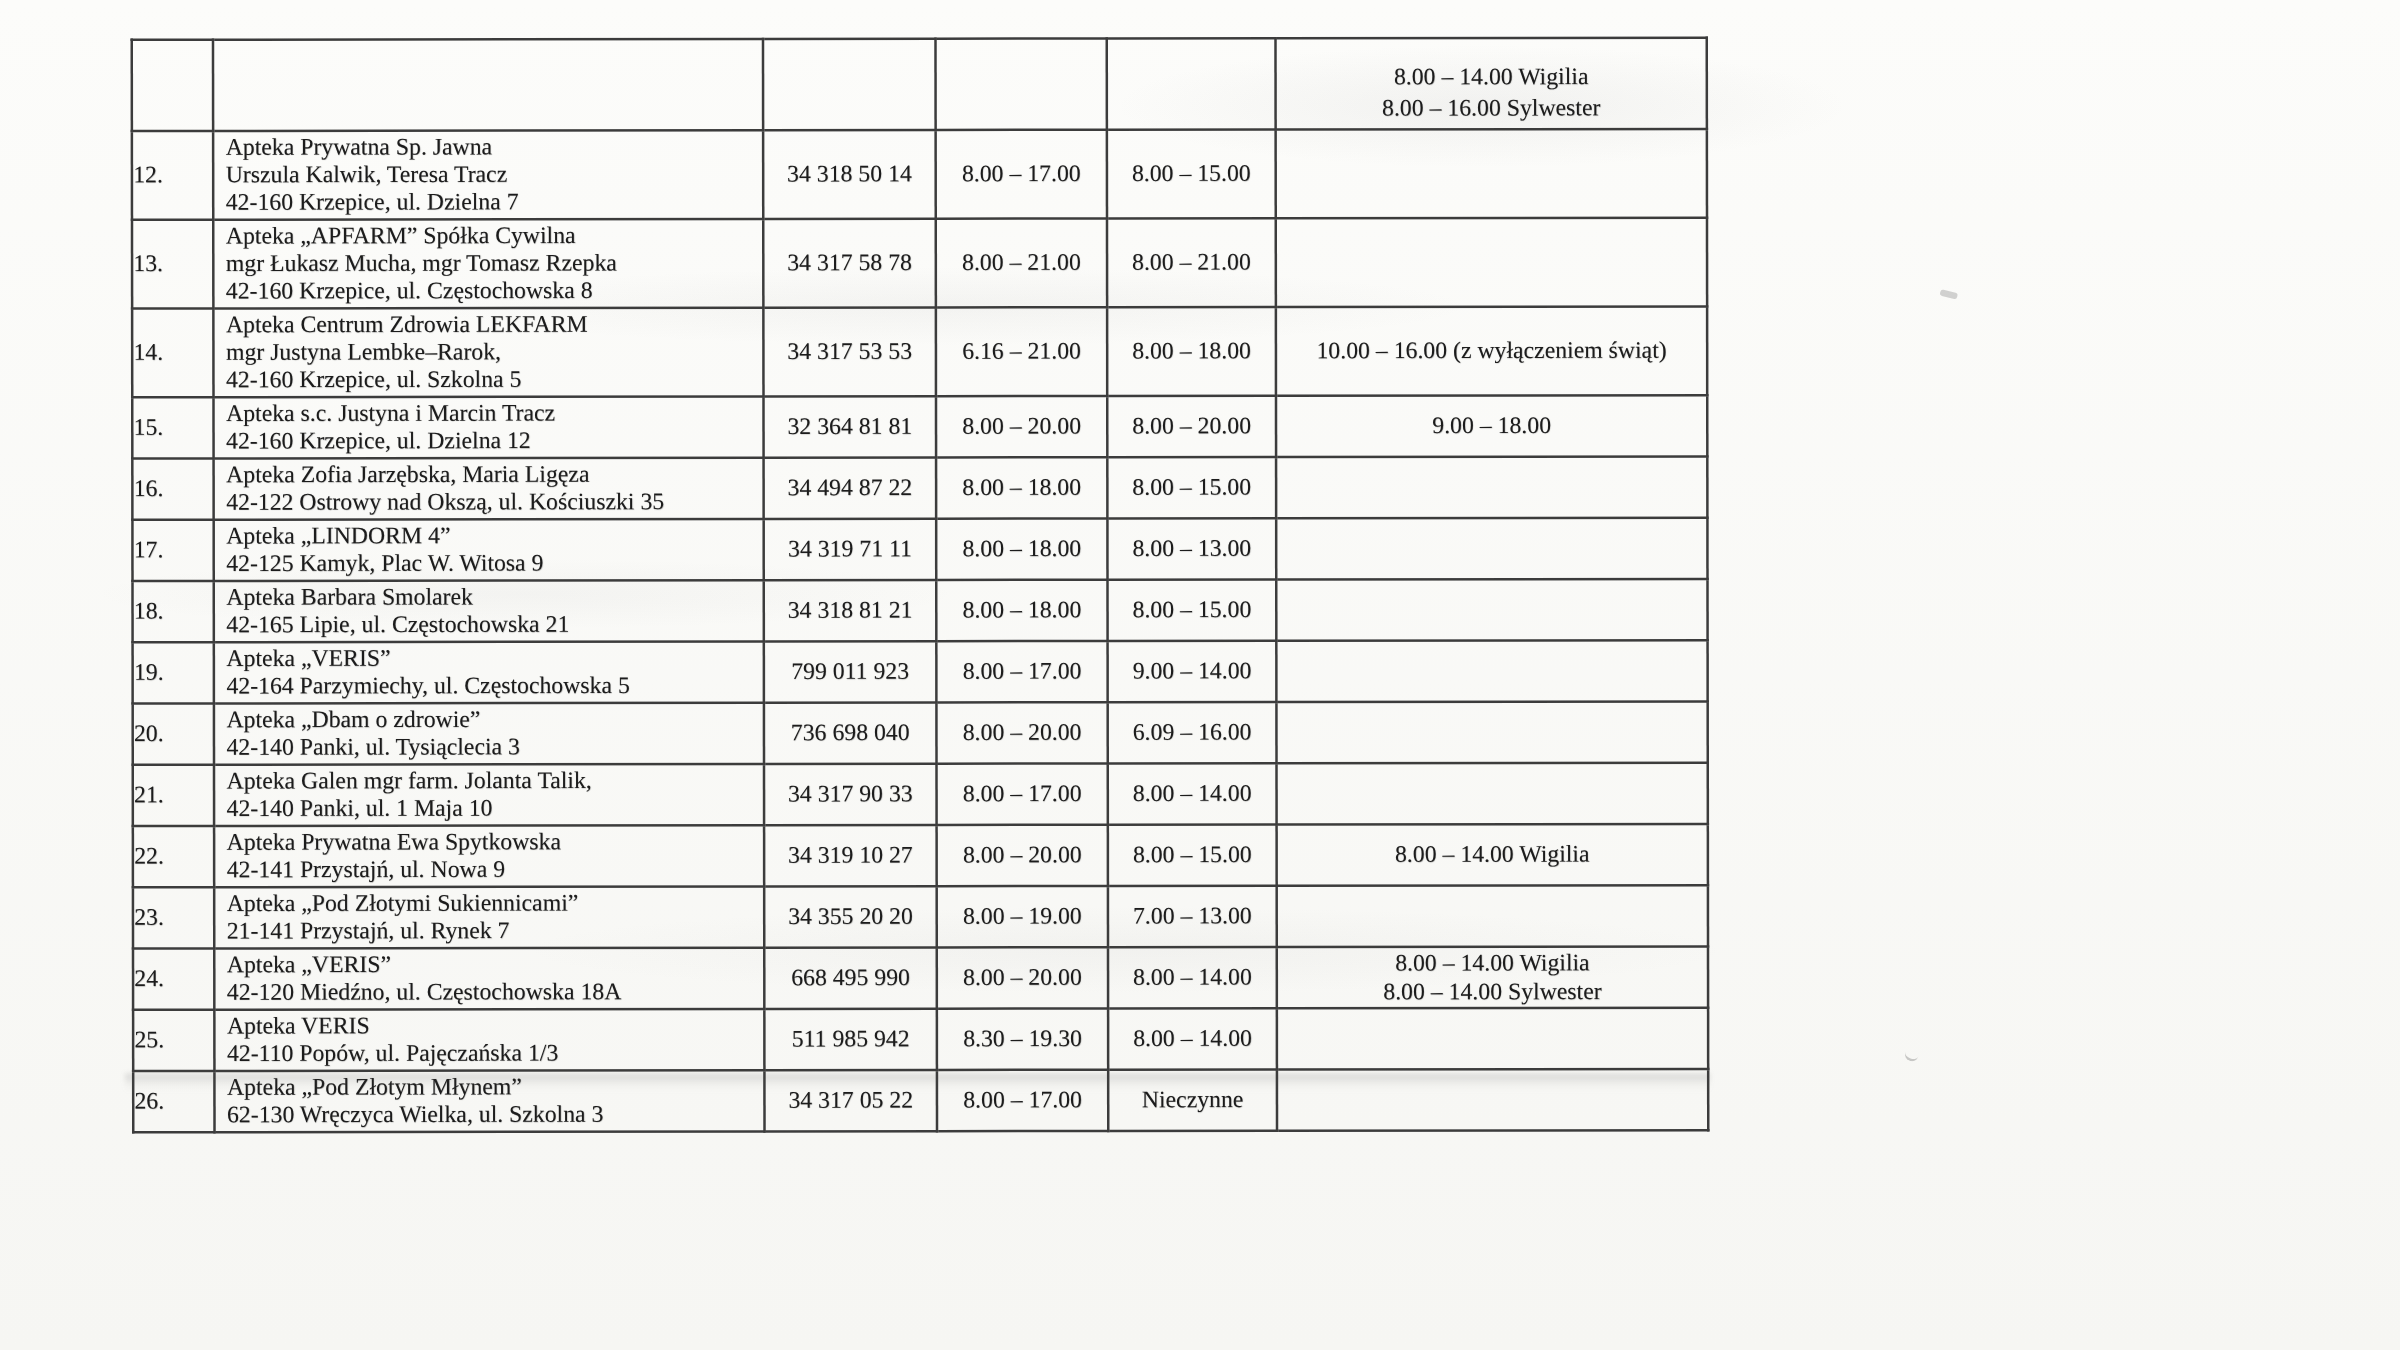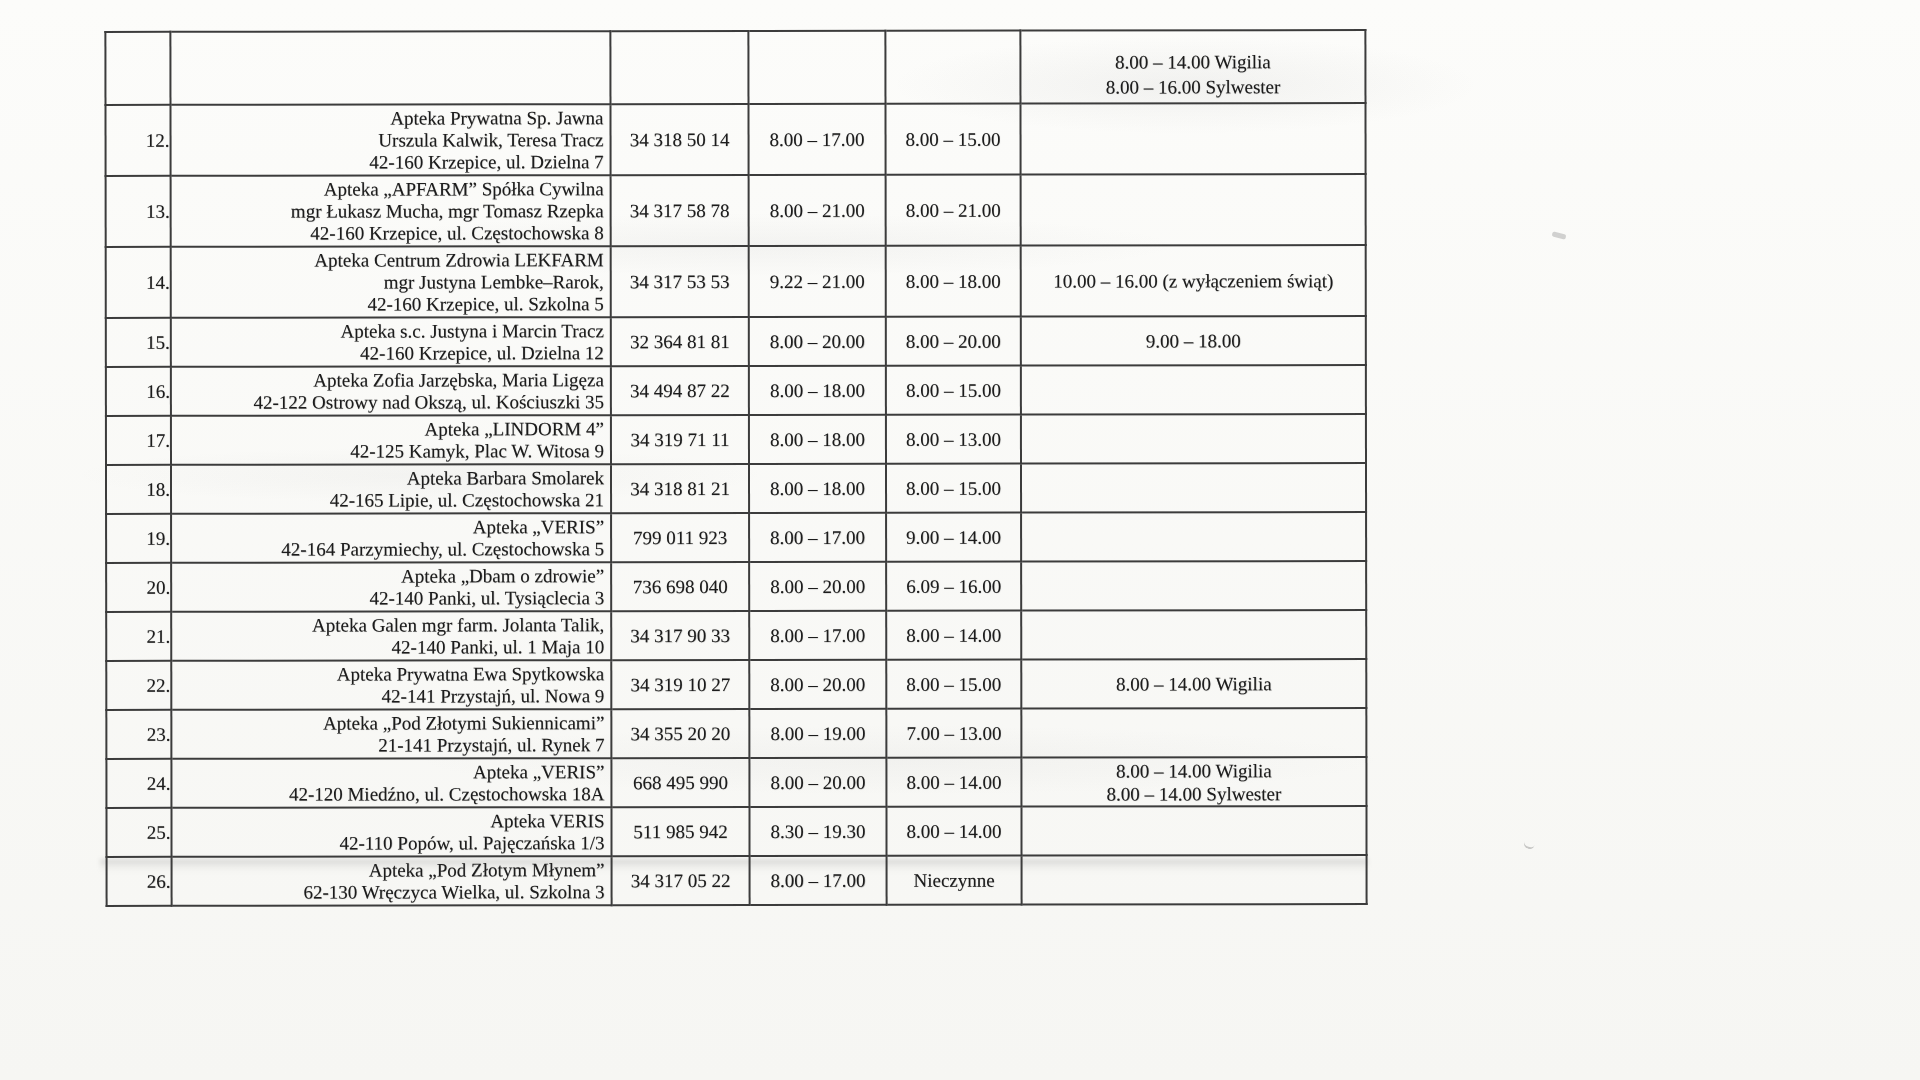--- a/index.html
+++ b/index.html
@@ -34,22 +34,22 @@
     overflow: hidden;
   }
   col.c-no    { width: 65px; }
   col.c-name  { width: 440px; }
   col.c-phone { width: 138px; }
   col.c-wk    { width: 137px; }
   col.c-sat   { width: 135px; }
   col.c-sp    { width: 345px; }
 
   tr.r-head { height: 73px; }
-  td.num  { text-align: right; vertical-align: middle; }
-  td.name { text-align: right; vertical-align: middle; padding: 2px 6px 1px 9px; }
+  td.num  { text-align: left; vertical-align: middle; }
+  td.name { text-align: left; vertical-align: middle; padding: 2px 6px 1px 9px; }
   td.name .nl { line-height: 22px; white-space: nowrap; }
   td.c    { text-align: center; vertical-align: middle; }
   td.sp .sp-line { line-height: 23px; white-space: nowrap; }
   td.head-sp { vertical-align: bottom; text-align: center; padding-bottom: 3px; }
   td.head-sp .sp-line { line-height: 25px; }
 
   .scan-shadow {
     position: absolute; left: 100px; top: 859px;
     width: 1268px; height: 15px;
     background: linear-gradient(rgba(70,70,70,0.18), rgba(120,120,120,0.04) 60%, transparent);
@@ -119,21 +119,21 @@
           <td class="c sp"></td>
         </tr>
         <tr style="height: 69px;">
           <td class="num">14.</td>
           <td class="name">
             <div class="nl">Apteka Centrum Zdrowia LEKFARM</div>
             <div class="nl">mgr Justyna Lembke–Rarok,</div>
             <div class="nl">42-160 Krzepice, ul. Szkolna 5</div>
           </td>
           <td class="c">34 317 53 53</td>
-          <td class="c">9.22 – 21.00</td>
+          <td class="c">6.16 – 21.00</td>
           <td class="c">8.00 – 18.00</td>
           <td class="c sp">
             <div class="sp-line">10.00 – 16.00 (z wyłączeniem świąt)</div>
           </td>
         </tr>
         <tr style="height: 46px;">
           <td class="num">15.</td>
           <td class="name">
             <div class="nl">Apteka s.c. Justyna i Marcin Tracz</div>
             <div class="nl">42-160 Krzepice, ul. Dzielna 12</div>

